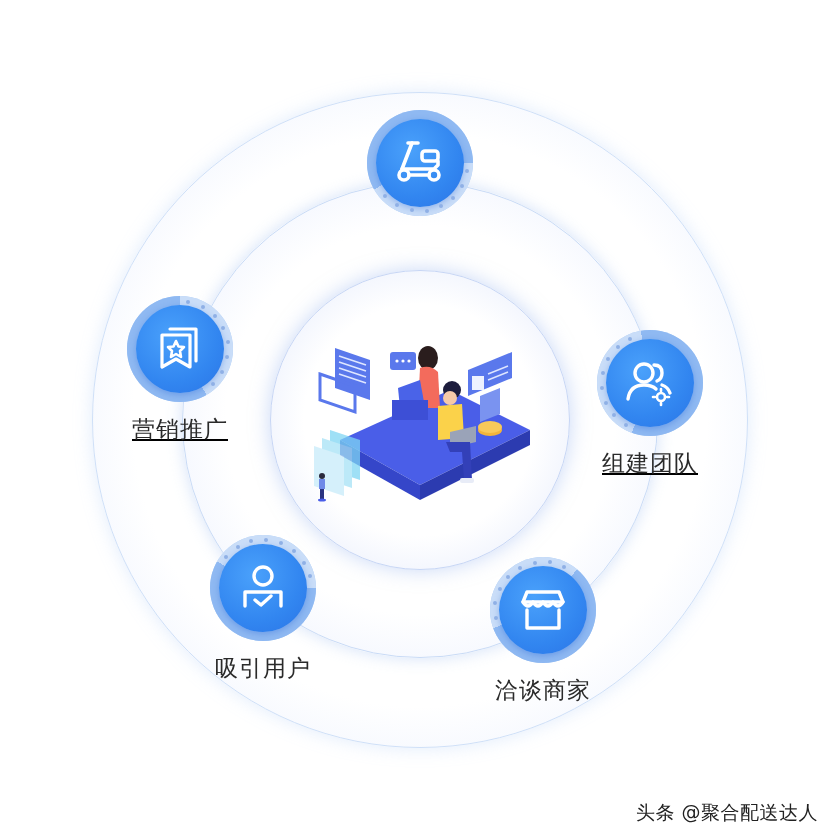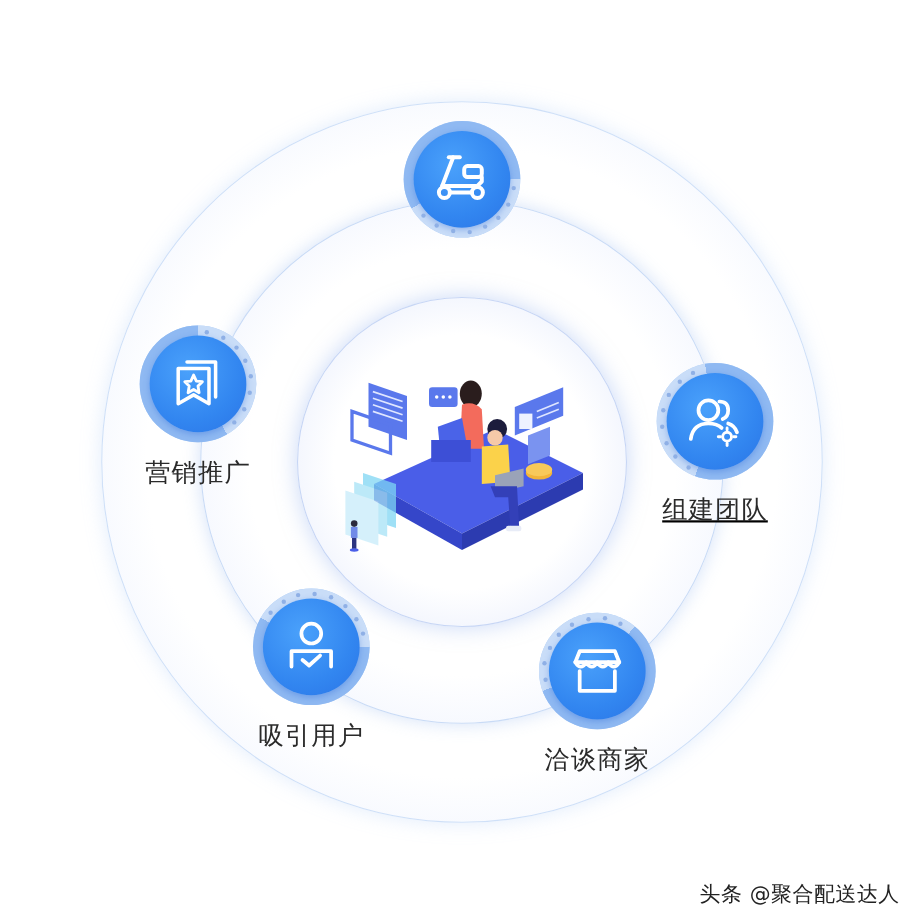--- a/index.html
+++ b/index.html
@@ -162,21 +162,21 @@
       <div class="dot" style="left: 7.85789px; top: 29.9582px;"></div>
       <div class="dot" style="left: 16.4717px; top: 17.6564px;"></div>
       <div class="dot" style="left: 28.4654px; top: 8.61852px;"></div>
       <div class="dot" style="left: 42.6649px; top: 3.72923px;"></div>
       <div class="dot" style="left: 57.6803px; top: 3.46713px;"></div>
       <div class="dot" style="left: 72.0418px; top: 7.85789px;"></div>
     </div>
   <div class="label">洽谈商家</div>
 </div>
 
-<div class="node" style="left:223px;top:535px;">
+<div class="node" style="left:203px;top:535px;">
   <div class="badge">
     <div class="dots" style="--rot:300deg;"></div>
     <div class="core">
       <svg width="56" height="56" viewBox="0 0 56 56" fill="none" stroke="#fff" stroke-width="3.4" stroke-linecap="round" stroke-linejoin="round">
         <circle cx="28" cy="16" r="9"></circle>
         <path d="M10,46 L10,32 L46,32 L46,46"></path>
         <path d="M20,40 L26,45 L36,36"></path>
       </svg>
     </div>
   <div class="dot" style="left: 14.2299px; top: 20.1462px;"></div>
@@ -184,21 +184,21 @@
       <div class="dot" style="left: 39.3877px; top: 4.42581px;"></div>
       <div class="dot" style="left: 54.3483px; top: 3.11693px;"></div>
       <div class="dot" style="left: 68.9811px; top: 6.49517px;"></div>
       <div class="dot" style="left: 81.8538px; top: 14.2299px;"></div>
       <div class="dot" style="left: 91.7063px; top: 25.5639px;"></div>
       <div class="dot" style="left: 97.5742px; top: 39.3877px;"></div>
     </div>
   <div class="label">吸引用户</div>
 </div>
 
-<div class="node" style="left:120px;top:296px;">
+<div class="node" style="left:120px;top:296px;text-decoration:underline;">
   <div class="badge">
     <div class="dots" style="--rot:0deg;"></div>
     <div class="core">
       <svg width="56" height="56" viewBox="0 0 56 56" fill="none" stroke="#fff" stroke-width="3.2" stroke-linecap="round" stroke-linejoin="round">
         <path d="M18,8 L44,8 L44,40"></path>
         <path d="M10,14 L38,14 L38,46 L24,38 L10,46 Z"></path>
         <path d="M24,20 L26.5,25.5 L32,26 L28,30 L29,36 L24,33 L19,36 L20,30 L16,26 L21.5,25.5 Z" stroke-width="2.6"></path>
       </svg>
     </div>
   <div class="dot" style="left: 59.3351px; top: 3.72923px;"></div>

